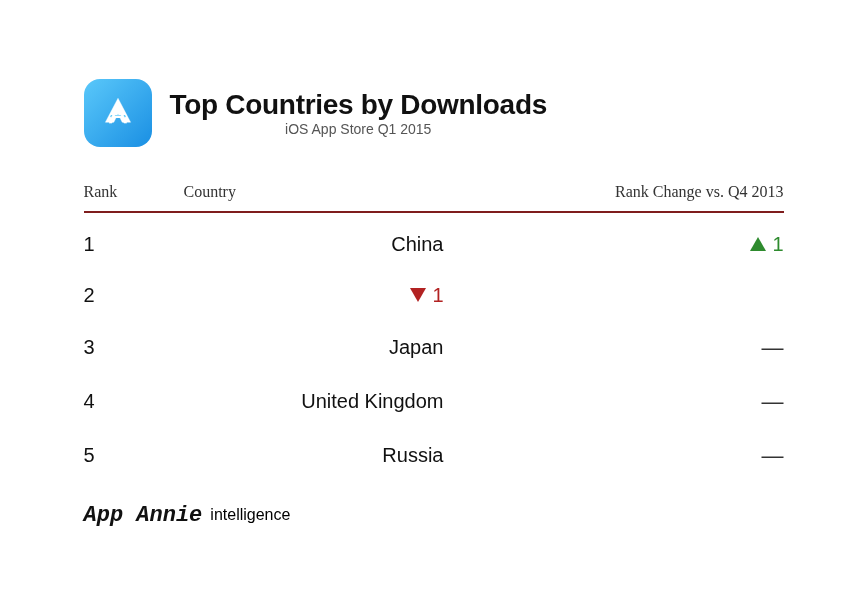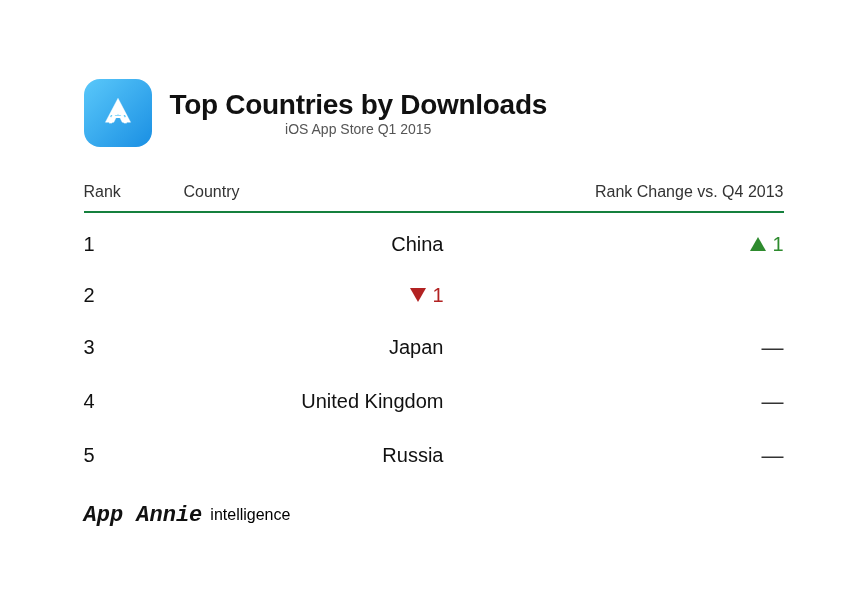--- a/index.html
+++ b/index.html
@@ -67,21 +67,22 @@
     }
 
     .table-container {
       width: 100%;
     }
 
     .table-header {
       display: grid;
       grid-template-columns: 100px 260px 1fr;
       padding: 8px 0 10px 0;
-      border-bottom: 2px solid #15803d;
+      border-bottom: 2px solid #7f1d1d;
+      font-family: Liberation Serif, serif;
     }
 
     .col-header {
       font-size: 16px;
       font-weight: 400;
       color: #333333;
     }
 
     .col-header.right {
       text-align: right;

